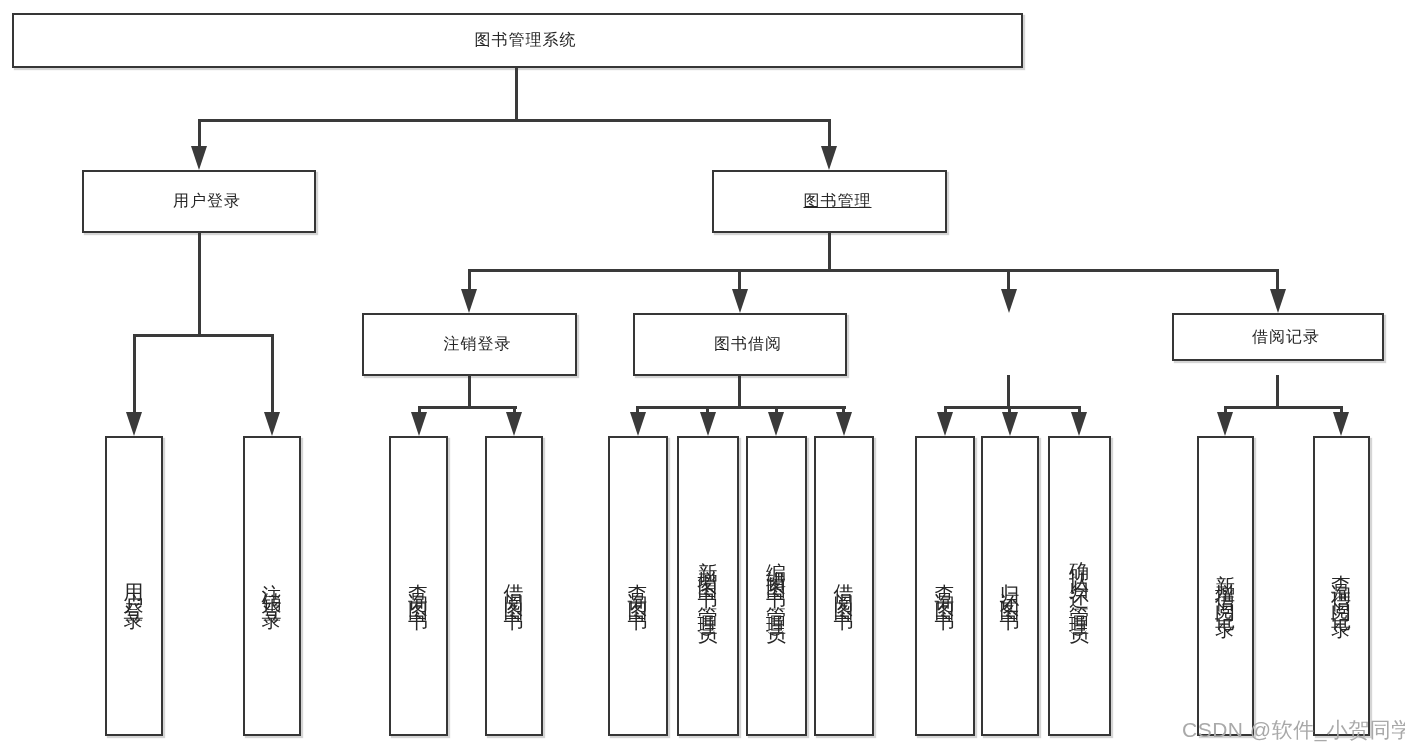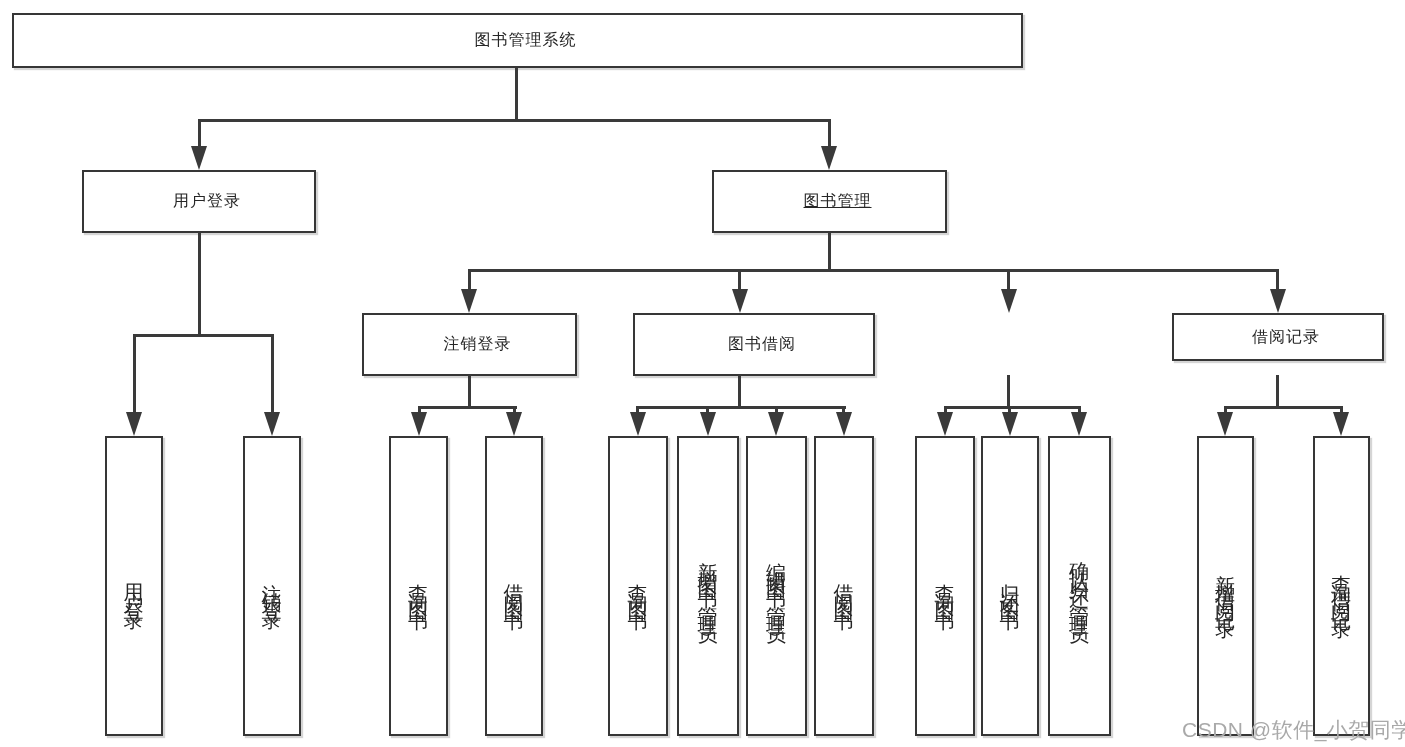--- a/index.html
+++ b/index.html
@@ -62,21 +62,21 @@
   <div class="box hbox" style="left:82px; top:170px; width:234px; height:63px;">
     <span>用户登录</span>
   </div>
   <div class="box hbox" style="left:712px; top:170px; width:235px; height:63px;text-decoration:underline;">
     <span>图书管理</span>
   </div>
 
   <div class="box hbox" style="left:362px; top:313px; width:215px; height:63px;">
     <span>注销登录</span>
   </div>
-  <div class="box hbox" style="left:633px; top:313px; width:242px; height:63px;">
+  <div class="box hbox" style="left:633px; top:313px; width:214px; height:63px;">
     <span>图书借阅</span>
   </div>
   <div class="box hbox" style="left:1172px; top:313px; width:212px; height:48px;">
     <span>借阅记录</span>
   </div>
 
   <div class="box" style="left:105px; top:436px; width:58px; height:300px;">
     <span class="vlabel">用户登录</span>
   </div>
   <div class="box" style="left:243px; top:436px; width:58px; height:300px;">

